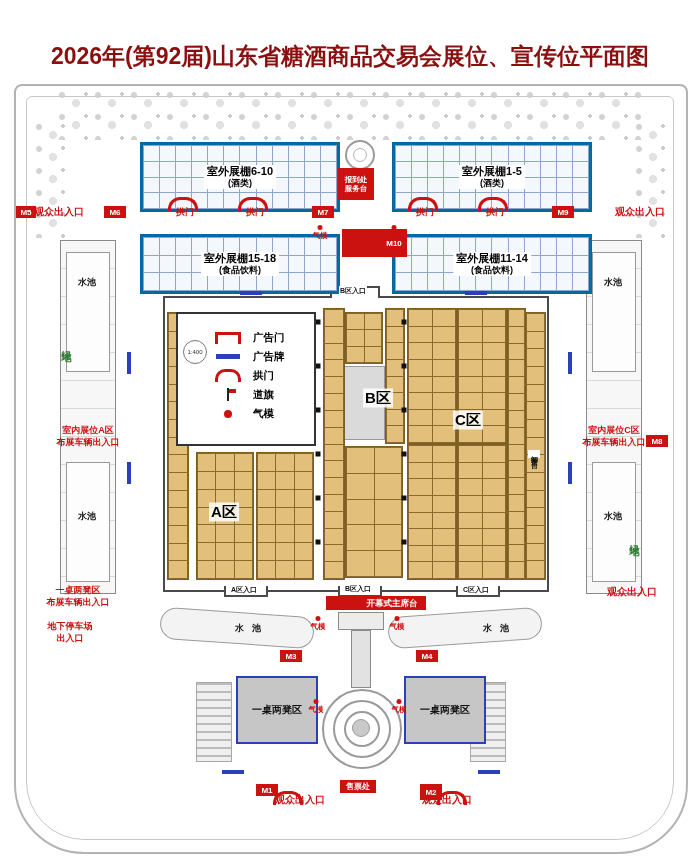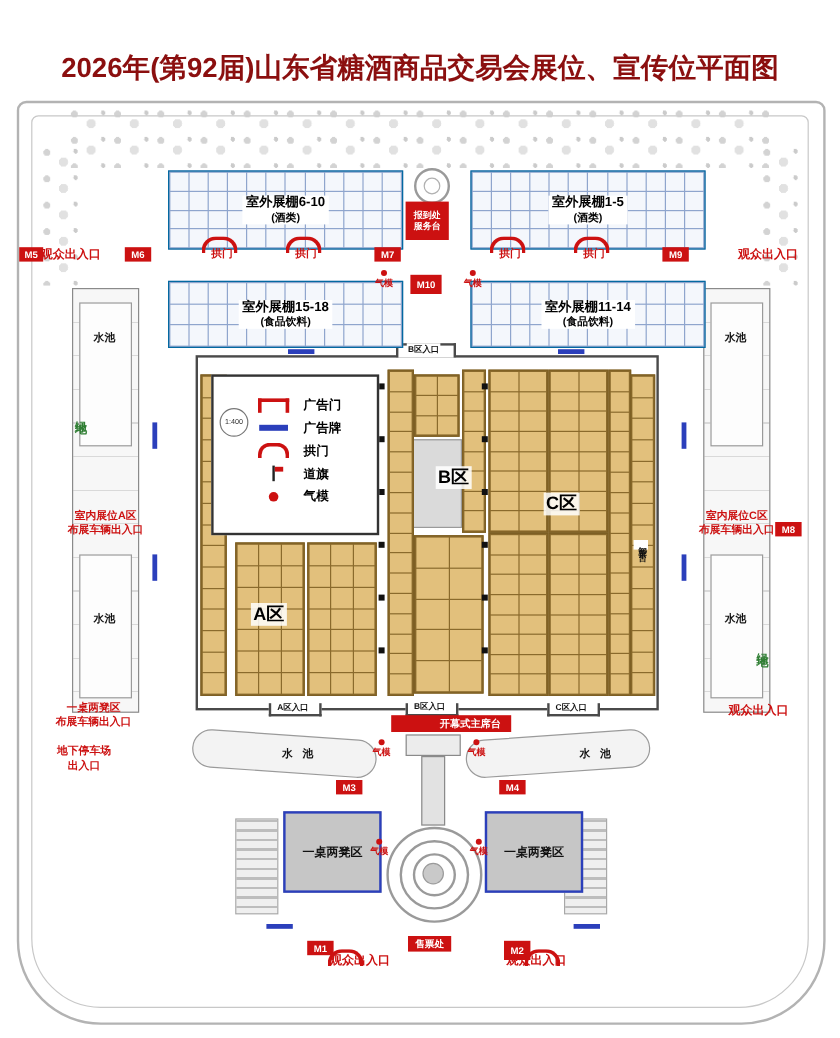--- a/index.html
+++ b/index.html
@@ -40,21 +40,21 @@
   .legend-row{display:flex;align-items:center;height:19px;gap:9px;}
   .symwrap{flex:0 0 32px;display:flex;align-items:center;justify-content:center;}
   .legend-label{font-size:10.5px;font-weight:bold;}
   .sym-ad-gate{width:20px;height:9px;border:3px solid var(--red,#cc1111);border-bottom:none;}
   .sym-ad-board{width:24px;height:5px;background:var(--legend-blue,#2b3fbb);}
   .sym-arch{width:20px;height:10px;border:3px solid var(--red,#cc1111);border-bottom:none;border-radius:10px 10px 0 0;}
   .sym-road-flag{width:2px;height:13px;background:#222;position:relative;}
   .sym-road-flag::after{content:"";position:absolute;left:2px;top:1px;width:7px;height:4px;background:var(--red,#cc1111);}
   .sym-inflatable{width:8px;height:8px;border-radius:50%;background:var(--red,#cc1111);}
   #overlay{position:absolute;inset:0;z-index:3;}
-  .shed{display:grid;gap:1px;padding:1px;background:#8fa5cd;border:1px solid #0369a1;}
+  .shed{display:grid;gap:1px;padding:1px;background:#8fa5cd;border:3px solid #0369a1;}
   .shed-cell{background:#f4f7fc;}
   .shed-label{position:absolute;left:50%;top:50%;transform:translate(-50%,-50%);background:#fff;
      padding:0 3px;text-align:center;font-weight:bold;font-size:11px;line-height:1.2;white-space:nowrap;}
   .sl-sub{font-size:9px;}
   .bank{display:grid;gap:1px;padding:1px;background:#8a6a2c;border:1px solid #7d5f24;}
   .booth-cell{background:var(--booth,#e2c07c);}
   .m-marker{display:flex;align-items:center;justify-content:center;background:var(--red,#cc1111);
      color:#fff;font-size:8px;font-weight:bold;z-index:6;}
   .lbl{font-weight:bold;white-space:nowrap;transform:translate(-50%,-50%);z-index:7;}
   .lbl.red{color:var(--red,#cc1111);}
@@ -583,21 +583,21 @@
       <div class="booth-cell"></div>
       <div class="booth-cell"></div>
     </div>
     <div class="abs zone-label" style="left: 224px; top: 512px;">A区</div>
     <div class="abs zone-label" style="left: 358px; top: 398px; margin-left: 20px;">B区</div>
     <div class="abs zone-label" style="left: 468px; top: 420px;">C区</div>
     <div class="abs m-marker" style="left: 16px; top: 206px; width: 20px; height: 12px;">M5</div>
     <div class="abs m-marker" style="left: 104px; top: 206px; width: 22px; height: 12px;">M6</div>
     <div class="abs m-marker" style="left: 312px; top: 206px; width: 22px; height: 12px;">M7</div>
     <div class="abs m-marker" style="left: 552px; top: 206px; width: 22px; height: 12px;">M9</div>
-    <div class="abs m-marker" style="left: 342px; top: 229px; width: 26px; height: 16px;">M10</div>
+    <div class="abs m-marker" style="left: 342px; top: 229px; width: 26px; height: 28px; padding-left: 39px;">M10</div>
     <div class="abs m-marker" style="left: 646px; top: 435px; width: 22px; height: 12px;">M8</div>
     <div class="abs m-marker" style="left: 280px; top: 650px; width: 22px; height: 12px;">M3</div>
     <div class="abs m-marker" style="left: 416px; top: 650px; width: 22px; height: 12px;">M4</div>
     <div class="abs m-marker" style="left: 256px; top: 784px; width: 22px; height: 12px;">M1</div>
     <div class="abs m-marker" style="left: 420px; top: 784px; width: 22px; height: 16px;">M2</div>
     <div class="abs lbl red" style="left: 59px; top: 212px; font-size: 10px;">观众出入口</div>
     <div class="abs lbl red" style="left: 640px; top: 212px; font-size: 10px;">观众出入口</div>
     <div class="abs lbl red" style="left: 632px; top: 592px; font-size: 10px;">观众出入口</div>
     <div class="abs lbl red" style="left: 300px; top: 800px; font-size: 10px;">观众出入口</div>
     <div class="abs lbl red" style="left: 447px; top: 800px; font-size: 10px;">观众出入口</div>

